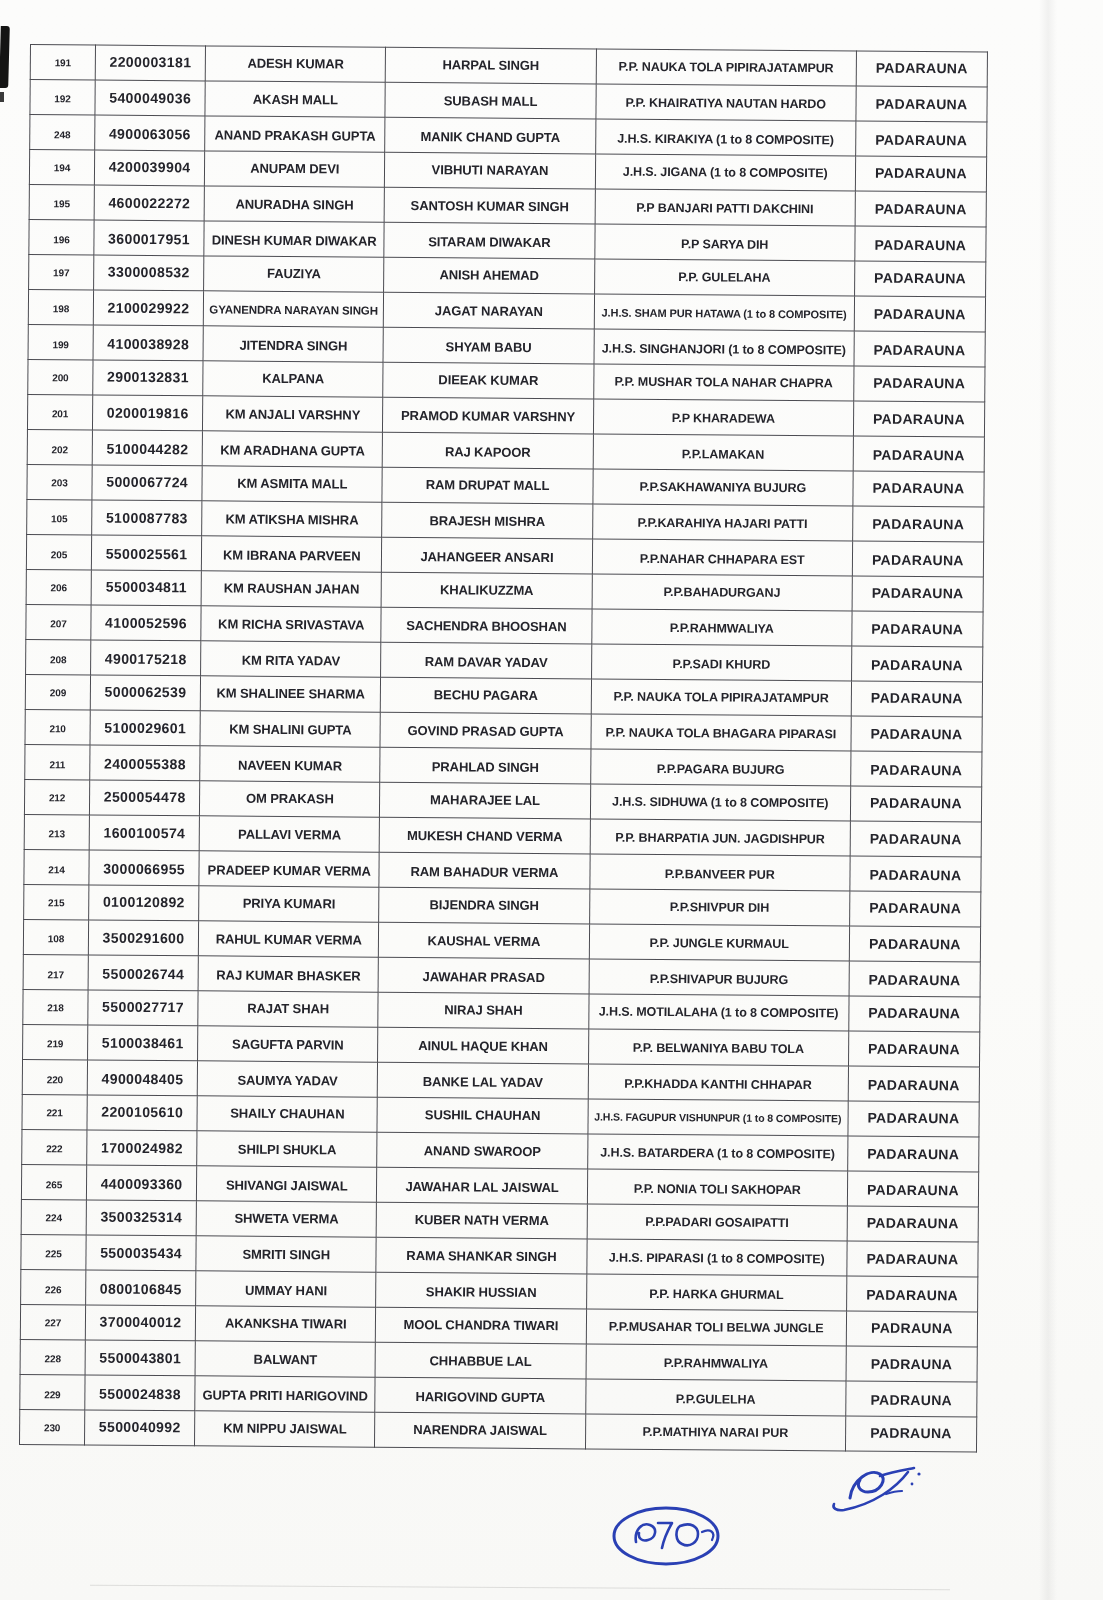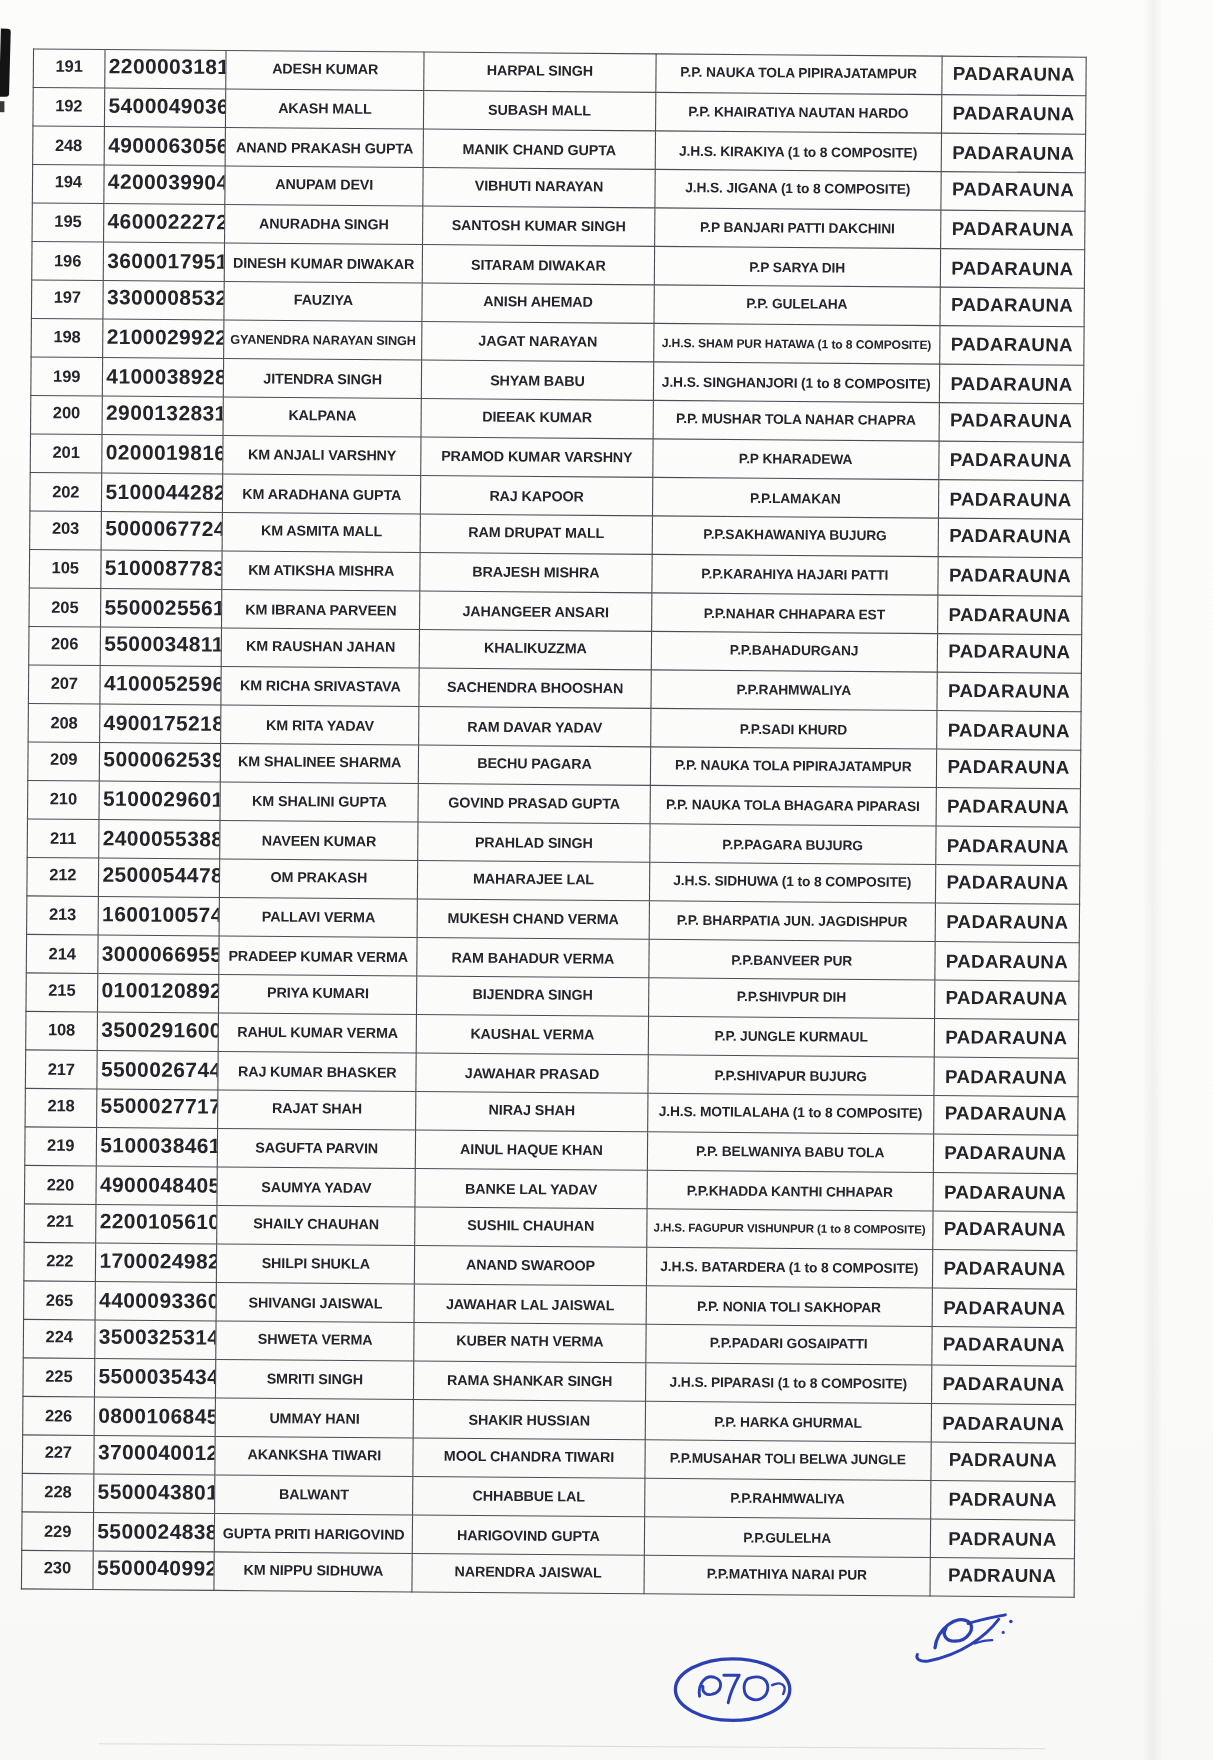--- a/index.html
+++ b/index.html
@@ -53,26 +53,26 @@
     padding:0 3px;
     overflow:hidden;
     color:#24242b;
   }
   td span{
     display:inline-block;
     white-space:nowrap;
     font-weight:600;
     letter-spacing:-0.1px;
   }
-  .c-sno span{font-size:15px;}
-  .c-id span{font-size:19px;letter-spacing:0.4px;}
+  .c-sno span{font-size:10px;}
+  .c-id span{font-size:14px;letter-spacing:0.4px;}
   .c-name span{font-size:13px;}
   .c-father span{font-size:13px;}
   .c-school span{font-size:12.5px;}
-  .c-block span{font-size:17px;letter-spacing:0.3px;}
+  .c-block span{font-size:14px;letter-spacing:0.3px;}
 
   
   tr:nth-child(3n) td span{transform:translateY(1px);}
   tr:nth-child(3n+1) td span{transform:translateY(-1px);}
 
   .sig{position:absolute;pointer-events:none;}
   .sig path, .sig ellipse{fill:none;stroke-linecap:round;stroke-linejoin:round;}
 </style>
 </head>
 <body>
@@ -403,21 +403,21 @@
       <td class="c-sno"><span>229</span></td>
       <td class="c-id"><span>5500024838</span></td>
       <td class="c-name"><span>GUPTA  PRITI HARIGOVIND</span></td>
       <td class="c-father"><span>HARIGOVIND GUPTA</span></td>
       <td class="c-school"><span>P.P.GULELHA</span></td>
       <td class="c-block"><span>PADRAUNA</span></td>
     </tr>
           <tr>
       <td class="c-sno"><span>230</span></td>
       <td class="c-id"><span>5500040992</span></td>
-      <td class="c-name"><span>KM NIPPU SIDHUWA</span></td>
+      <td class="c-name"><span>KM NIPPU JAISWAL</span></td>
       <td class="c-father"><span>NARENDRA JAISWAL</span></td>
       <td class="c-school"><span>P.P.MATHIYA NARAI PUR</span></td>
       <td class="c-block"><span>PADRAUNA</span></td>
     </tr>
         </tbody>
     </table>
   </div>
 
   <svg class="sig" style="left:598px;top:1492px;" width="140" height="88" viewBox="0 0 140 88">
     <ellipse cx="68" cy="44" rx="52" ry="28" stroke="#2a40b4" stroke-width="3"></ellipse>

